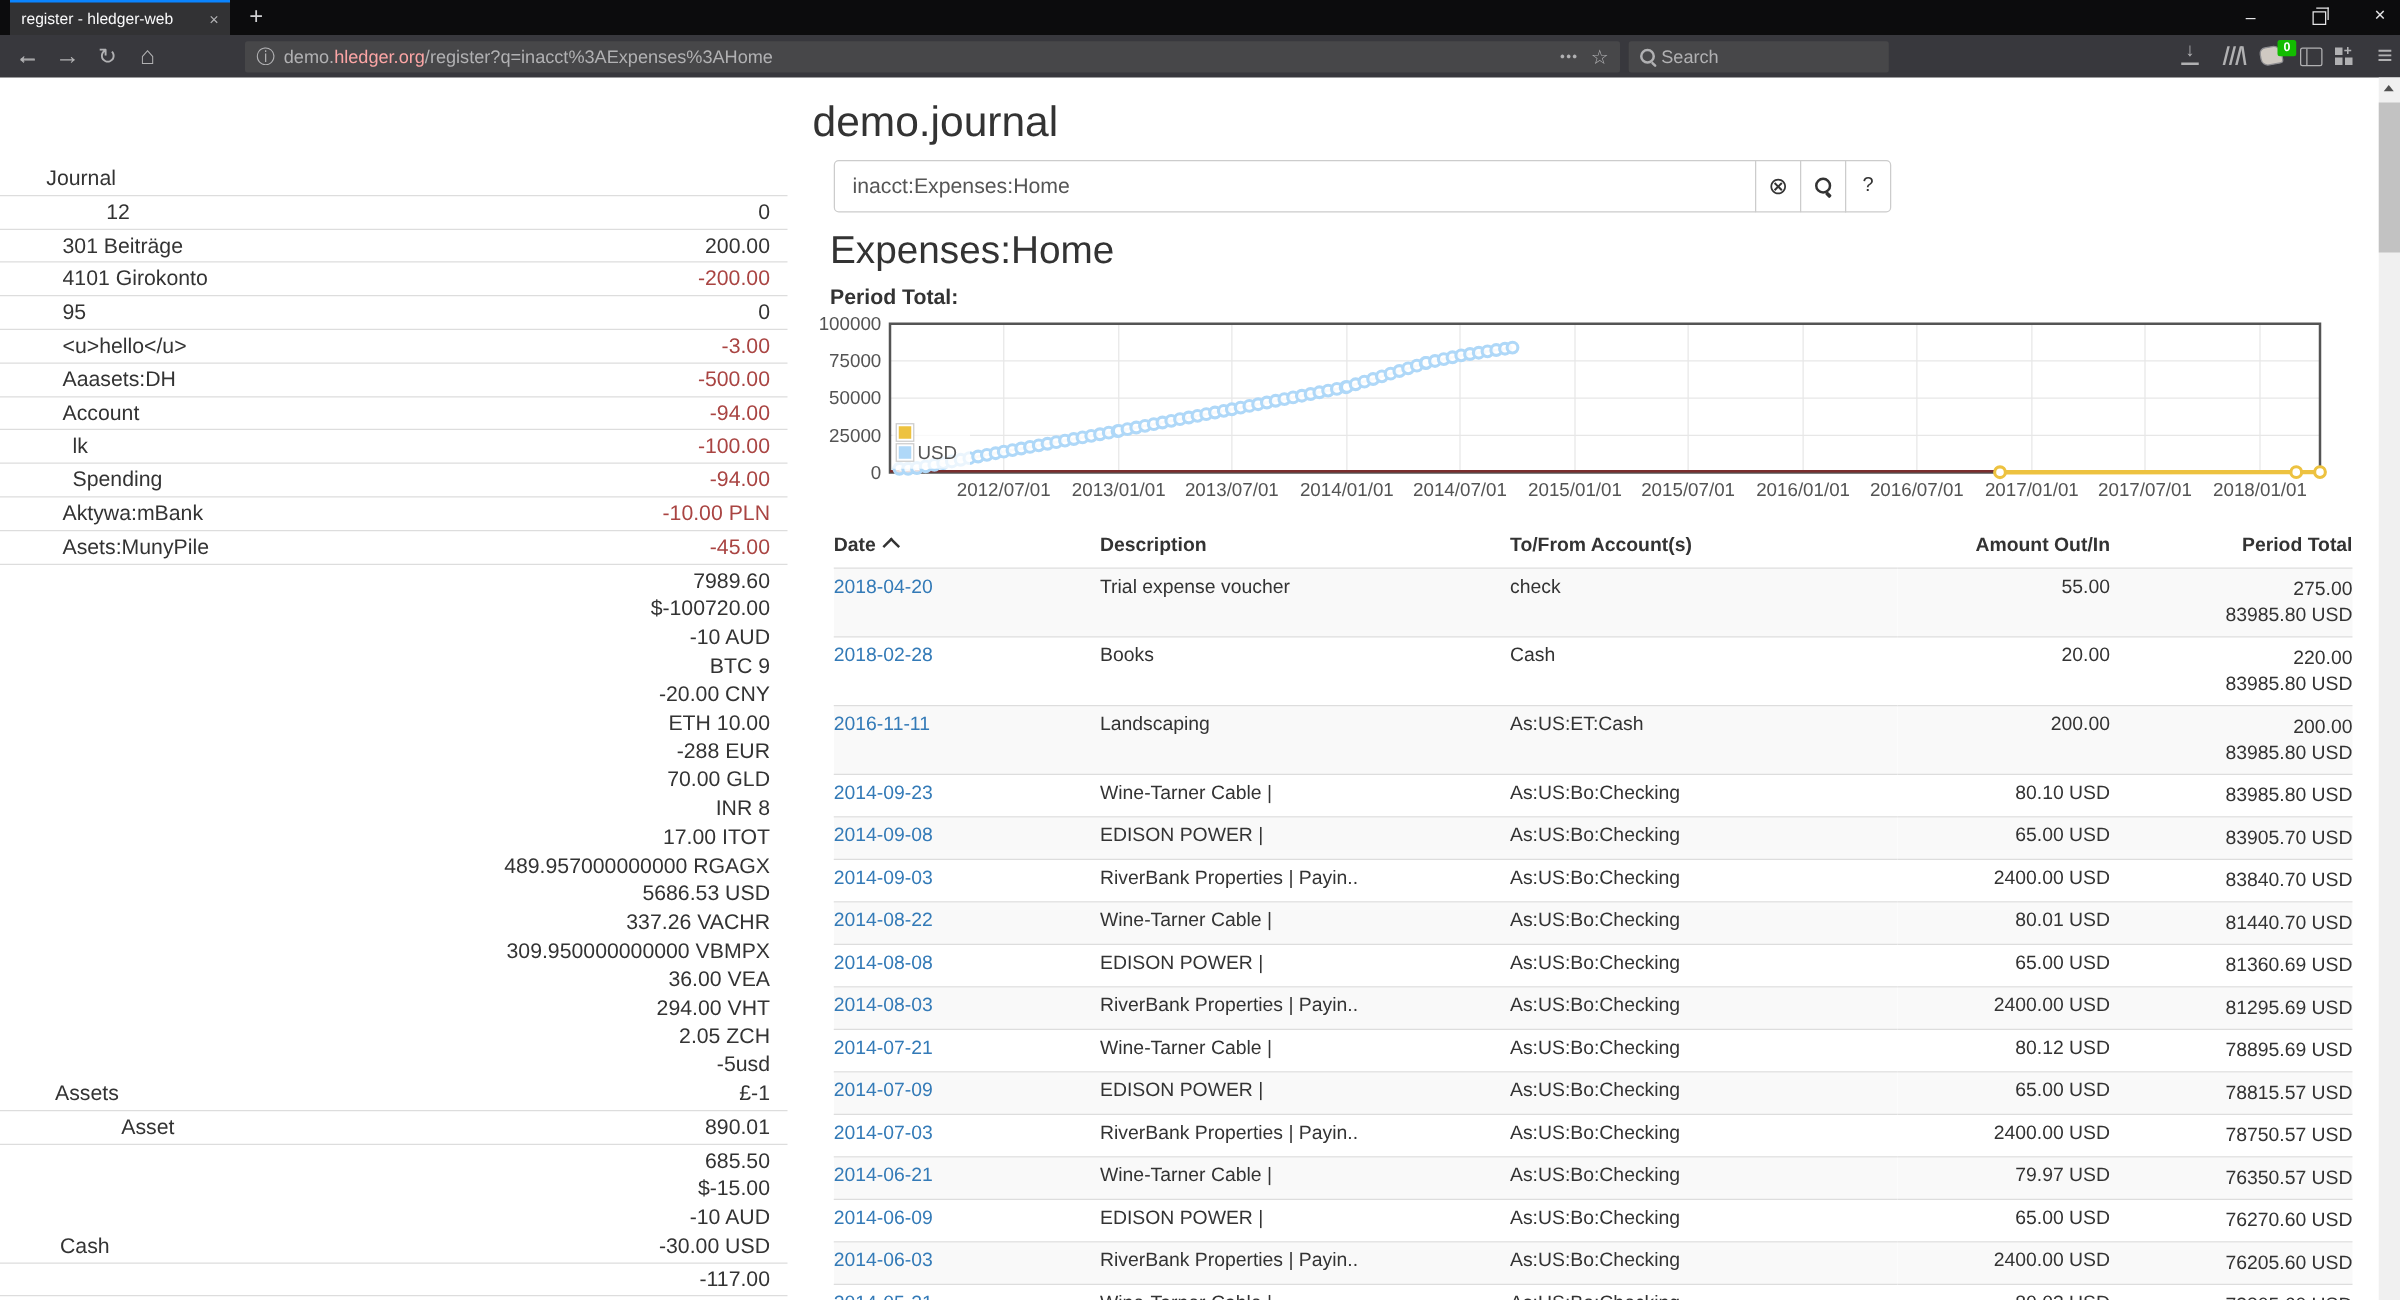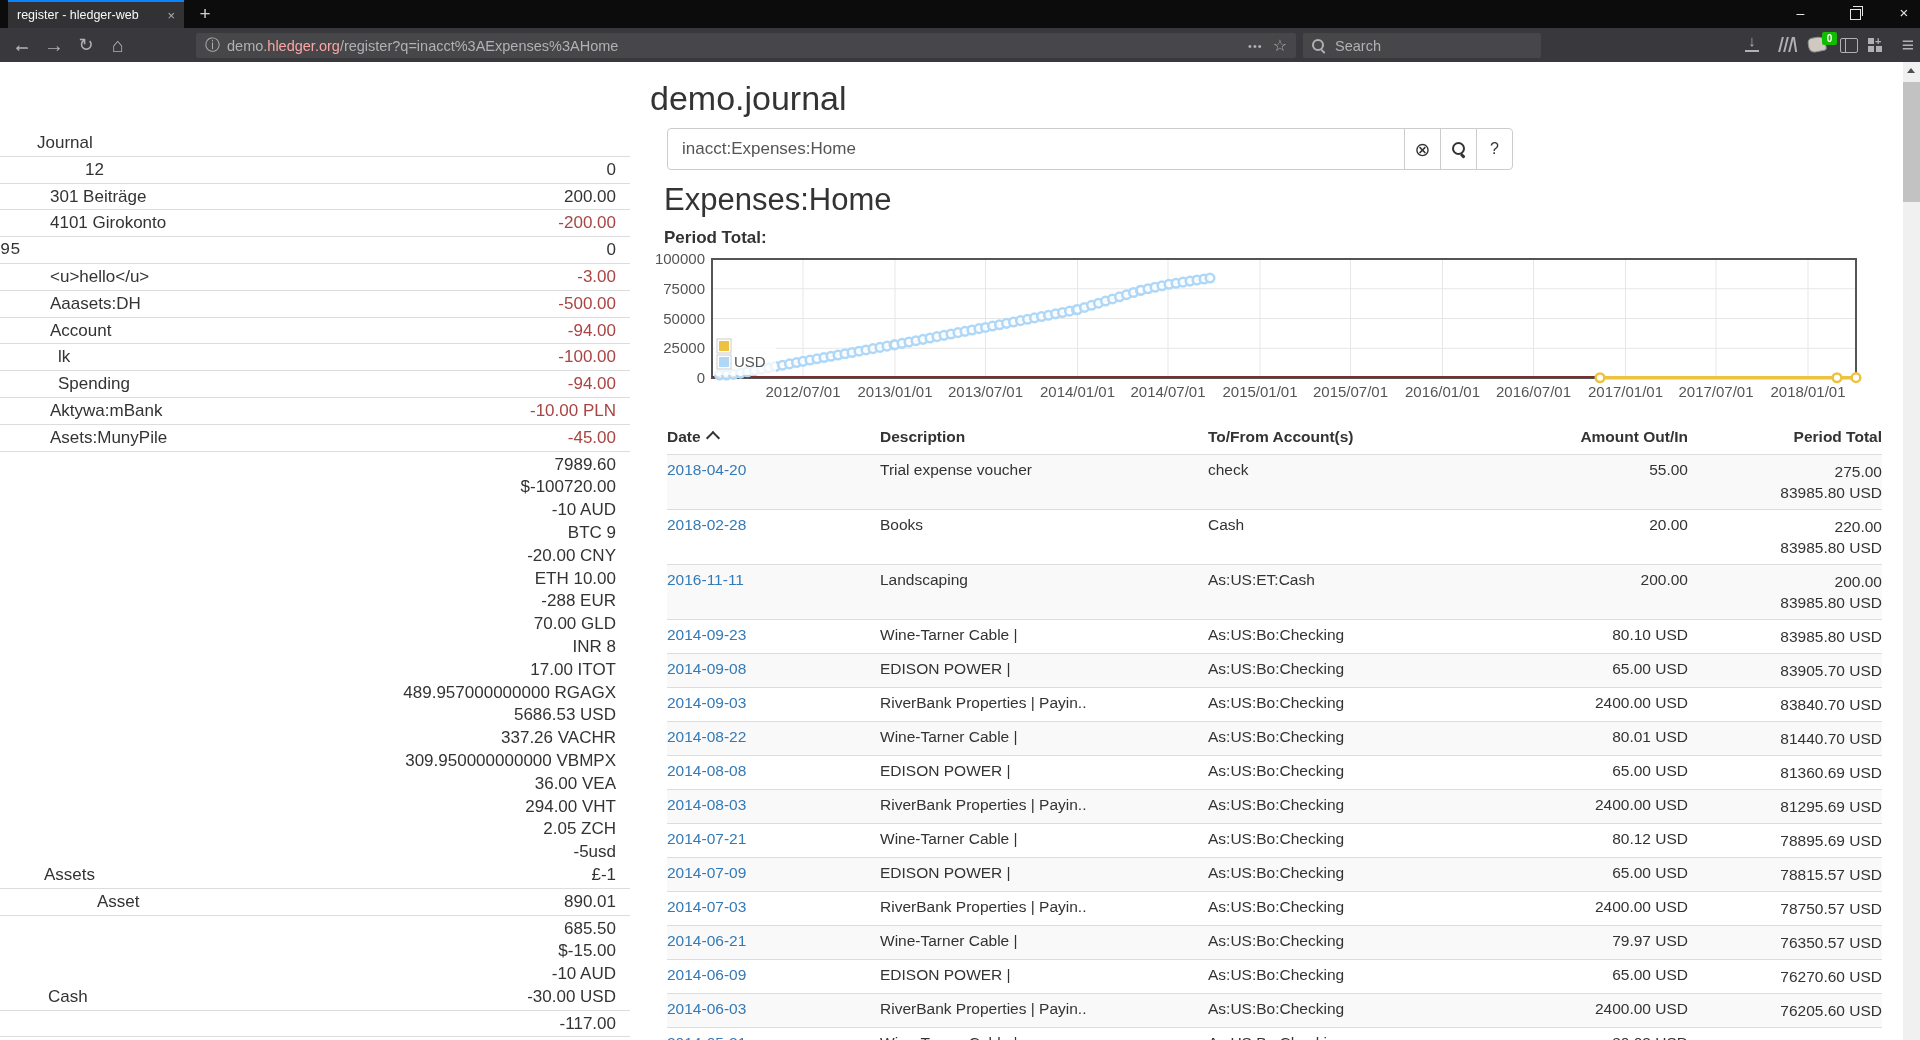--- a/index.html
+++ b/index.html
@@ -19,21 +19,21 @@
   .restore-glyph:before{content:"";position:absolute;left:2px;top:-4px;width:9px;height:9px;border:1px solid #e6e6e8;border-bottom:none;border-left:none}
 
   .navbar{position:absolute;left:0;top:28px;width:1920px;height:34px;background:#38383d}
   .navicon{position:absolute;top:3px;width:28px;height:28px;color:#b1b1b3;font-size:19px;text-align:center;line-height:28px}
   .urlbar{position:absolute;left:196px;top:33px;width:1100px;height:25px;background:#474749;border-radius:2px;display:flex;align-items:center;color:#b1b1b3;font-size:14.5px}
   .urlbar .info{margin:0 7px 0 9px;font-size:15px}
   .url-host{color:#fca5a5}
   .urlbar .spacer{flex:1}
   .urlbar .dots{font-size:11px;letter-spacing:1px;margin-right:10px}
   .urlbar .star{font-size:16px;margin-right:9px}
-  .searchbar{position:absolute;left:1303px;top:33px;width:238px;height:25px;background:#474749;border-radius:2px;display:flex;align-items:center}
+  .searchbar{position:absolute;left:1303px;top:33px;width:208px;height:25px;background:#474749;border-radius:2px;display:flex;align-items:center}
   .searchbar input{background:transparent;border:none;outline:none;color:#b1b1b3;font-size:14.5px;font-family:inherit;width:180px}
   .searchbar input::placeholder{color:#b1b1b3;opacity:1}
   .mag{position:relative;display:inline-block;width:14px;height:14px;margin:0 7px 0 9px;color:#b1b1b3}
   .mag:before{content:"";position:absolute;left:0;top:0;width:8px;height:8px;border:2px solid currentColor;border-radius:50%}
   .mag:after{content:"";position:absolute;left:10px;top:10px;width:5px;height:2px;background:currentColor;border-radius:1px;transform:rotate(45deg);transform-origin:0 0}
   .dl-icon{position:relative;display:inline-block;width:14px;height:16px}
   .dl-icon .arr{position:absolute;left:0;top:-4px;width:14px;text-align:center;font-size:15px;color:#b1b1b3}
   .dl-icon:after{content:"";position:absolute;left:0;bottom:0;width:14px;border-bottom:2px solid #b1b1b3}
   .lib-icon{display:inline-block;width:16px;height:15px;position:relative;transform:skewX(-14deg)}
   .lib-icon i{position:absolute;top:0;width:2px;height:15px;background:#b1b1b3}
@@ -159,21 +159,21 @@
         <div>200.00</div>
       </div>
     </div>
     <div class="side-row">
       <a class="acct" href="#" style="padding-left: 50px;">4101 Girokonto</a>
       <div class="amts">
         <div class="neg">-200.00</div>
       </div>
     </div>
     <div class="side-row">
-      <a class="acct" href="#" style=" font-family: Liberation Mono, monospace;">95</a>
+      <a class="acct" href="#" style="padding-left: 50px;">95</a>
       <div class="amts">
         <div>0</div>
       </div>
     </div>
     <div class="side-row">
       <a class="acct" href="#" style="padding-left: 50px;">&lt;u&gt;hello&lt;/u&gt;</a>
       <div class="amts">
         <div class="neg">-3.00</div>
       </div>
     </div>

